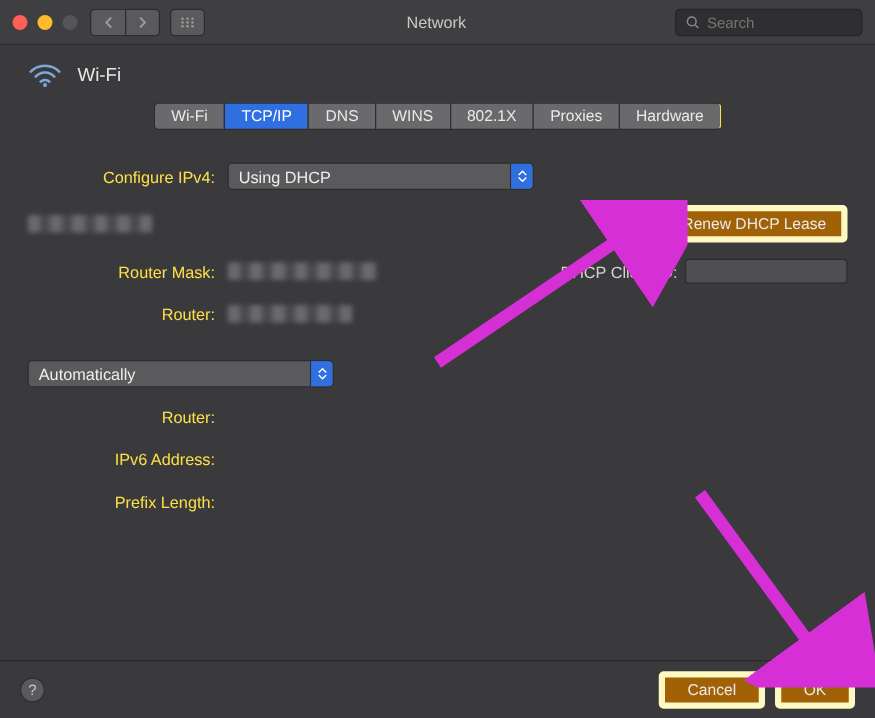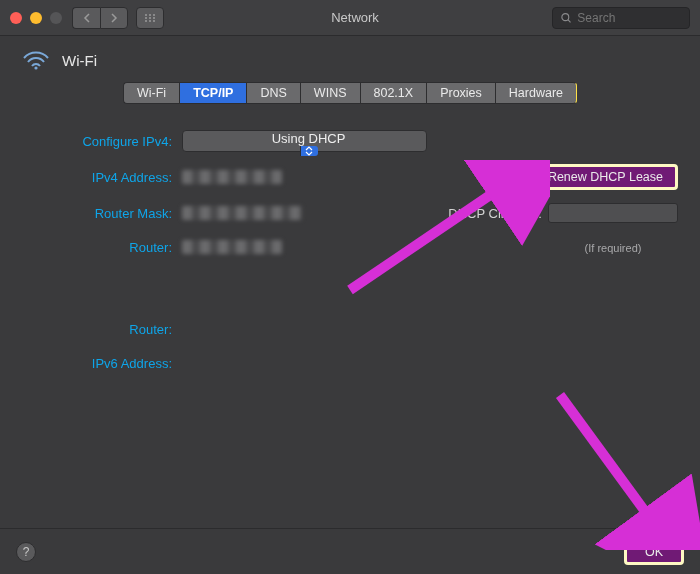--- a/index.html
+++ b/index.html
@@ -23,57 +23,56 @@
     border: 1px solid #2d2d2f; display:flex; align-items:center; justify-content:center;
     color:#9a9a9a; font-size:11px;
   }
   .navbtn:first-child { border-radius: 4px 0 0 4px; border-right:none; }
   .navbtn:last-child { border-radius: 0 4px 4px 0; }
   .gridbtn { border-radius:4px; margin-right: 10px; }
   .title { flex:1; text-align:center; color:#c8c8c8; font-size:13px; padding-right:16px; }
   .searchbox {
     display:flex; align-items:center; gap:6px;
     background:#2f2f31; border:1px solid #252527; border-radius:4px;
-    padding:3px 8px; width:138px; color:#8a8a8c;
+    padding:3px 8px; width:150px; color:#8a8a8c;
   }
   .searchbox input { background:transparent; border:none; outline:none; color:#ddd; width:100%; font-size:12px; }
   .header-row { display:flex; align-items:center; gap:12px; padding:14px 22px 8px; }
   .wifi-icon { width:28px; height:20px; }
   .section-title { font-size:15px; color:#e6e6e6; }
   .tabs { display:flex; justify-content:center; margin:4px auto 0; }
   .tab {
     background:#6a6a6c; color:#eaeaea; border:1px solid #2d2d2f;
     padding:3px 13px; font-size:12.5px; border-right:none; cursor:pointer;
   }
   .tab:first-child { border-radius:4px 0 0 4px; }
   .tab:last-child { border-radius:0 4px 4px 0; border-right:1px solid #fde047; }
-  .tab.active { background:#2f6fe0; color:#fff;font-weight:bold; }
+  .tab.active { background:#2f6fe0; color:#fff; }
   .content { padding: 26px 22px 0 22px; }
   .row { display:flex; align-items:center; margin-bottom:12px; min-height:22px; }
-  .lbl { width:160px; text-align:right; padding-right:10px; color:#0ea5e9; font-size:13px; }
+  .lbl { width:160px; text-align:right; padding-right:10px; color:#fde047; font-size:13px; }
   .select {
     display:flex; align-items:center; justify-content:space-between;
     background:#5a5a5c; border:1px solid #2d2d2f; border-radius:4px;
     height:22px; padding:0 0 0 8px; color:#eee; font-size:13px;
     width:245px;
-    flex-direction:column;
   }
   .select .chev {
     width:18px; height:100%; background:#2f6fe0;
     border-left:1px solid #2d2d2f; border-radius:0 3px 3px 0;
     display:flex; flex-direction:column; align-items:center; justify-content:center;
   }
   .chev svg { width:8px; height:5px; }
   .valblur {
     width:100px; height:14px;
     background: repeating-linear-gradient(90deg,#6a6a6c 0 10px,#4a4a4c 10px 18px);
     filter: blur(2px); border-radius:2px;
   }
   .btn {
-    background:#701a75; border:3px solid #fef9c3; border-radius:4px;
+    background:#a16207; border:5px solid #fef9c3; border-radius:4px;
     color:#eaeaea; padding:3px 12px; font-size:12.5px; cursor:pointer;
   }
   .right-col { margin-left:auto; display:flex; flex-direction:column; align-items:center; gap:4px; }
   .client-id-lbl { color:#d3d3d3; font-size:13px; margin-right:6px; }
   .client-id-field {
     width:130px; height:20px; background:#4f4f51;
     border:1px solid #2d2d2f; border-radius:3px;
   }
   .req { font-size:11px; color:#a8a8aa; }
   .footer {
@@ -165,61 +164,72 @@
             <path d="M1 4 L4 1 L7 4" stroke="#fff" stroke-width="1.2" fill="none"></path>
           </svg>
         <svg viewBox="0 0 8 5">
             <path d="M1 1 L4 4 L7 1" stroke="#fff" stroke-width="1.2" fill="none"></path>
           </svg>
       </span>
     </div>
   </div>
 
   <div class="row">
-    <div class="lbl">IPv4 Address:</div>
     <div class="valblur"></div>
     <div class="right-col">
       <button class="btn">Renew DHCP Lease</button>
     </div>
   </div>
 
   <div class="row">
     <div class="lbl">Router Mask:</div>
     <div class="valblur" style="width:120px"></div>
     <div style="margin-left:auto; display:flex; align-items:center;">
       <span class="client-id-lbl">DHCP Client ID:</span>
       <div class="client-id-field"></div>
     </div>
   </div>
 
   <div class="row">
     <div class="lbl">Router:</div>
     <div class="valblur"></div>
-    <div style="margin-left:auto; width:130px; text-align:center;">
-      <span class="req">(If required)</span>
-    </div>
   </div>
 
   <div style="height:14px"></div>
 
   <div class="row">
+    <div class="select">
+      <span>Automatically</span>
+      <span class="chev">
+        <svg viewBox="0 0 8 5">
+            <path d="M1 4 L4 1 L7 4" stroke="#fff" stroke-width="1.2" fill="none"></path>
+          </svg>
+        <svg viewBox="0 0 8 5">
+            <path d="M1 1 L4 4 L7 1" stroke="#fff" stroke-width="1.2" fill="none"></path>
+          </svg>
+      </span>
+    </div>
   </div>
 
   <div class="row">
     <div class="lbl">Router:</div>
   </div>
   <div class="row">
     <div class="lbl">IPv6 Address:</div>
+  </div>
+  <div class="row">
+    <div class="lbl">Prefix Length:</div>
   </div>
 
 </div>
 
 <div class="footer">
   <div class="help">?</div>
   <div class="spacer"></div>
+  <button class="btn">Cancel</button>
   <button class="btn">OK</button>
 </div>
 
 <svg class="arrow" style="left:330px; top:160px;" width="220" height="140" viewBox="0 0 220 140">
   <defs>
       <marker id="ah1" markerWidth="12" markerHeight="12" refX="2" refY="6" orient="auto">
         <path d="M0 0 L12 6 L0 12 Z" fill="#d62fd6"></path>
       </marker>
     </defs>
   <line x1="20" y1="130" x2="175" y2="25" stroke="#d62fd6" stroke-width="10" marker-end="url(#ah1)"></line>

